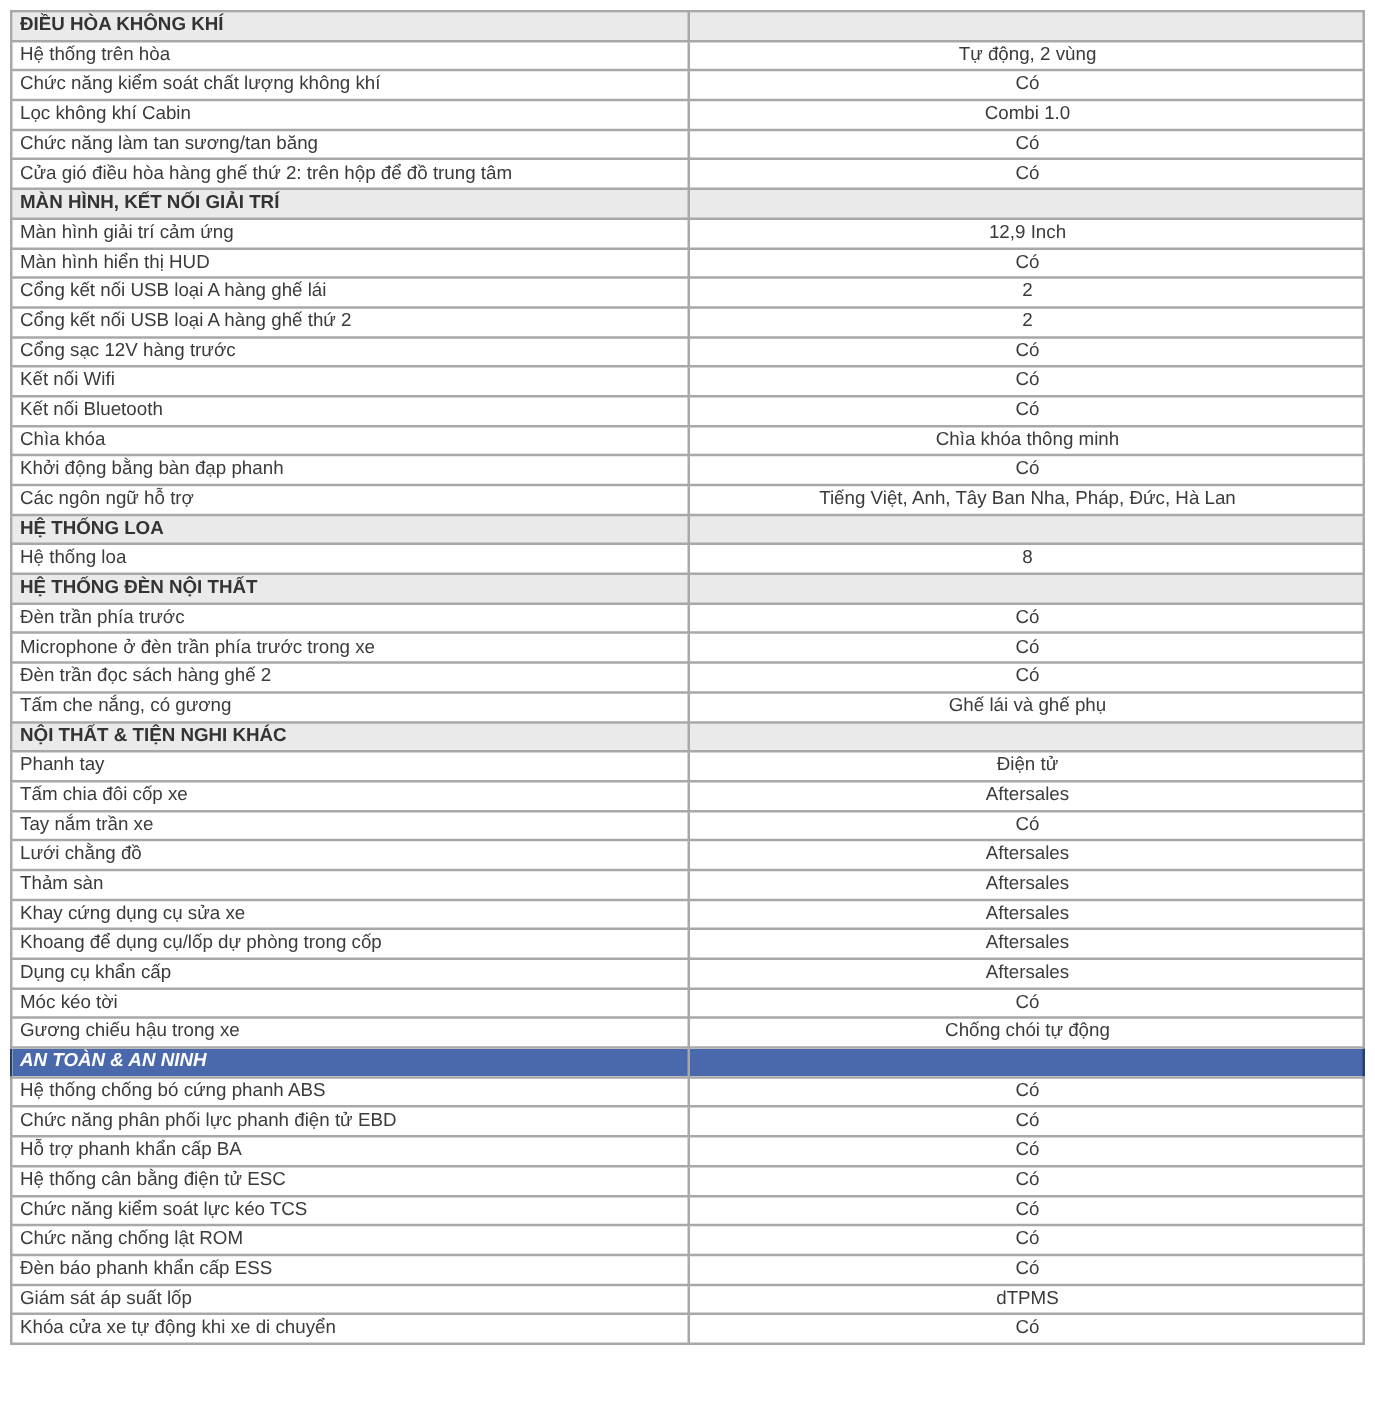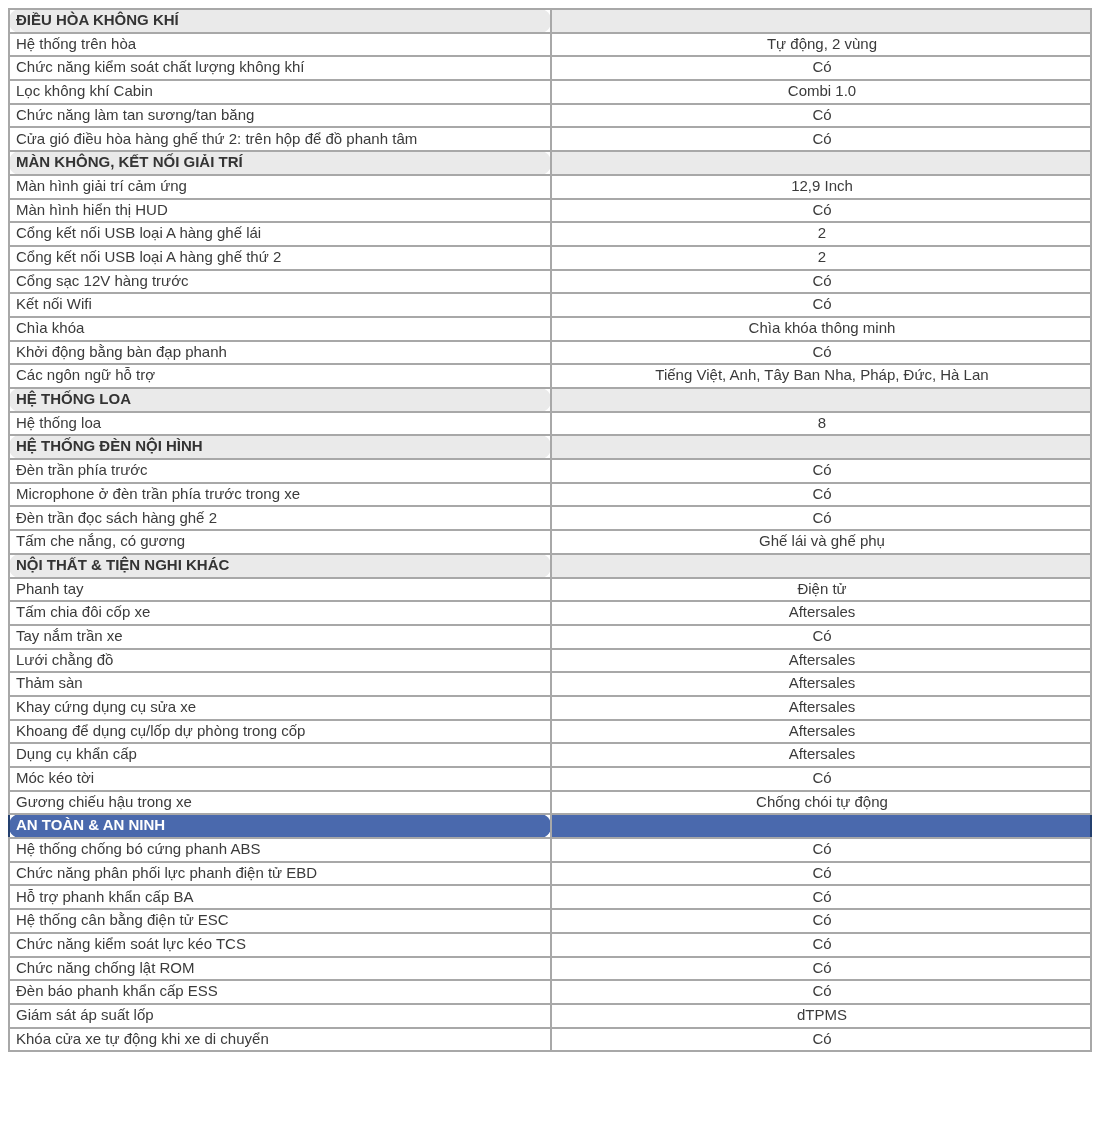--- a/index.html
+++ b/index.html
@@ -26,38 +26,38 @@
     font-size: 15px;
     color: #3b3b3b;
     line-height: 1.1;
     overflow: hidden;
     white-space: nowrap;
   }
   td.name-cell {
     width: 530px;
     text-align: left;
     padding: 0 4px 1px 6px;
-    border-radius: 11px;
   }
   td.value-cell {
     text-align: center;
     padding: 0 2px 1px 4px;
   }
   tr.section-row td {
     background: #eaeaea;
     font-weight: bold;
     color: #333333;
   }
   tr.section-row.blue td {
     background: #4a69ad;
     color: #ffffff;
     border-top-color: #24406f;
   }
   tr.section-row.blue td.name-cell {
     border-left-color: #24406f;
+    font-style: italic;
   }
   tr.section-row.blue td.value-cell {
     border-right-color: #24406f;
   }
 </style>
 </head>
 <body>
 
 <div class="page">
   <table class="spec">
@@ -76,25 +76,25 @@
         </tr>
         <tr>
           <td class="name-cell">Lọc không khí Cabin</td>
           <td class="value-cell">Combi 1.0</td>
         </tr>
         <tr>
           <td class="name-cell">Chức năng làm tan sương/tan băng</td>
           <td class="value-cell">Có</td>
         </tr>
         <tr>
-          <td class="name-cell">Cửa gió điều hòa hàng ghế thứ 2: trên hộp để đồ phanh tâm</td>
-          <td class="value-cell">Có</td>
-        </tr>
-        <tr class="section-row">
-          <td class="name-cell">MÀN KHÔNG, KẾT NỐI GIẢI TRÍ</td>
+          <td class="name-cell">Cửa gió điều hòa hàng ghế thứ 2: trên hộp để đồ trung tâm</td>
+          <td class="value-cell">Có</td>
+        </tr>
+        <tr class="section-row">
+          <td class="name-cell">MÀN HÌNH, KẾT NỐI GIẢI TRÍ</td>
           <td class="value-cell"></td>
         </tr>
         <tr>
           <td class="name-cell">Màn hình giải trí cảm ứng</td>
           <td class="value-cell">12,9 Inch</td>
         </tr>
         <tr>
           <td class="name-cell">Màn hình hiển thị HUD</td>
           <td class="value-cell">Có</td>
         </tr>
@@ -108,41 +108,45 @@
         </tr>
         <tr>
           <td class="name-cell">Cổng sạc 12V hàng trước</td>
           <td class="value-cell">Có</td>
         </tr>
         <tr>
           <td class="name-cell">Kết nối Wifi</td>
           <td class="value-cell">Có</td>
         </tr>
         <tr>
+          <td class="name-cell">Kết nối Bluetooth</td>
+          <td class="value-cell">Có</td>
+        </tr>
+        <tr>
           <td class="name-cell">Chìa khóa</td>
           <td class="value-cell">Chìa khóa thông minh</td>
         </tr>
         <tr>
           <td class="name-cell">Khởi động bằng bàn đạp phanh</td>
           <td class="value-cell">Có</td>
         </tr>
         <tr>
           <td class="name-cell">Các ngôn ngữ hỗ trợ</td>
           <td class="value-cell">Tiếng Việt, Anh, Tây Ban Nha, Pháp, Đức, Hà Lan</td>
         </tr>
         <tr class="section-row">
           <td class="name-cell">HỆ THỐNG LOA</td>
           <td class="value-cell"></td>
         </tr>
         <tr>
           <td class="name-cell">Hệ thống loa</td>
           <td class="value-cell">8</td>
         </tr>
         <tr class="section-row">
-          <td class="name-cell">HỆ THỐNG ĐÈN NỘI HÌNH</td>
+          <td class="name-cell">HỆ THỐNG ĐÈN NỘI THẤT</td>
           <td class="value-cell"></td>
         </tr>
         <tr>
           <td class="name-cell">Đèn trần phía trước</td>
           <td class="value-cell">Có</td>
         </tr>
         <tr>
           <td class="name-cell">Microphone ở đèn trần phía trước trong xe</td>
           <td class="value-cell">Có</td>
         </tr>

